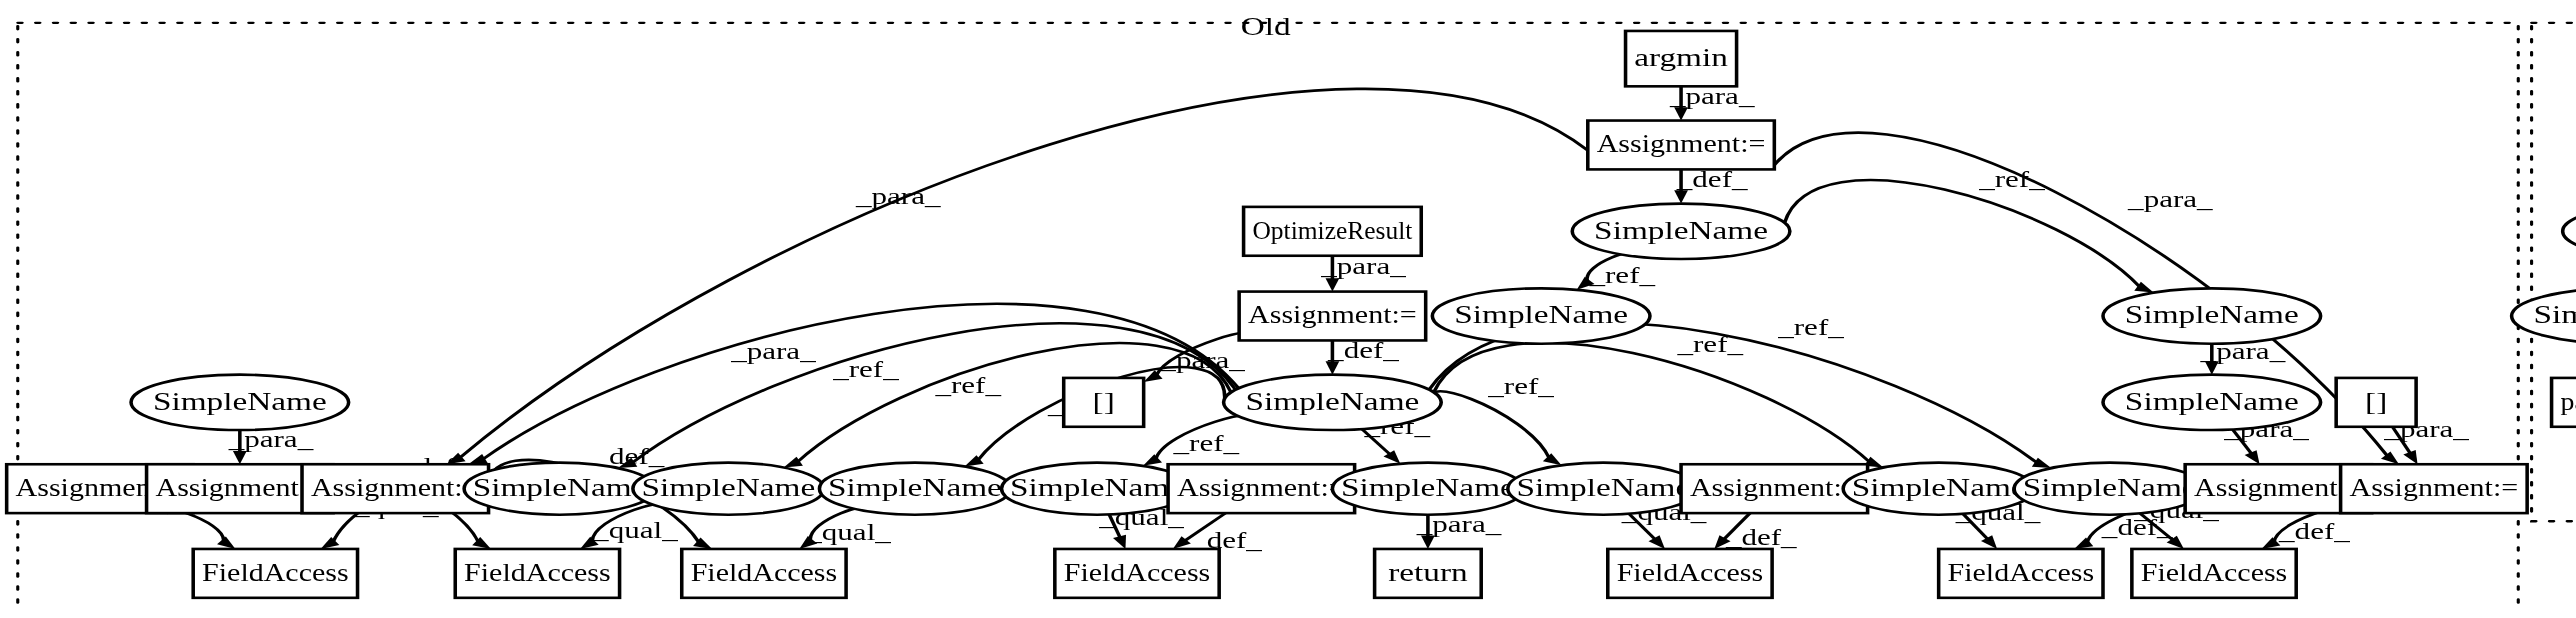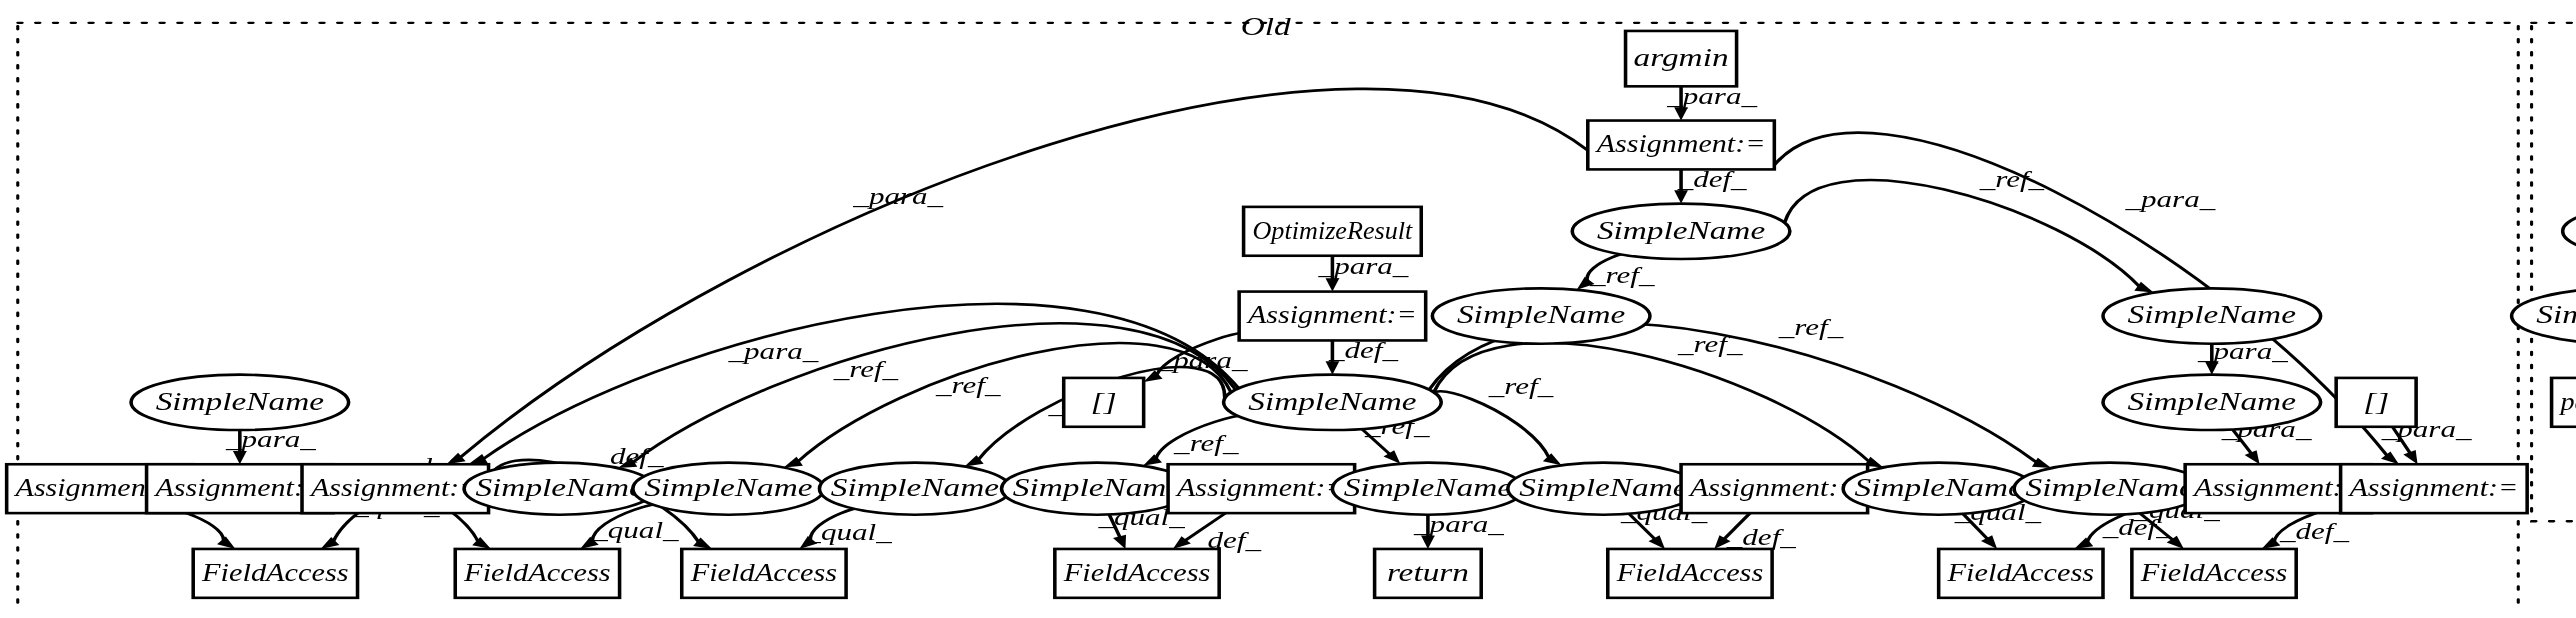--- a/index.html
+++ b/index.html
@@ -7,21 +7,20 @@
     padding: 0;
     background: #ffffff;
   }
   #canvas {
     position: relative;
     width: 2576px;
     height: 609px;
     background: #ffffff;
     font-family: "Liberation Serif", "DejaVu Serif", serif;
     overflow: hidden;
-    font-style: italic;
   }
   svg#graph {
     position: absolute;
     top: 0; left: 0;
     width: 2576px;
     height: 619px;
   }
   .node-shape {
     fill: #ffffff;
     stroke: #000000;

